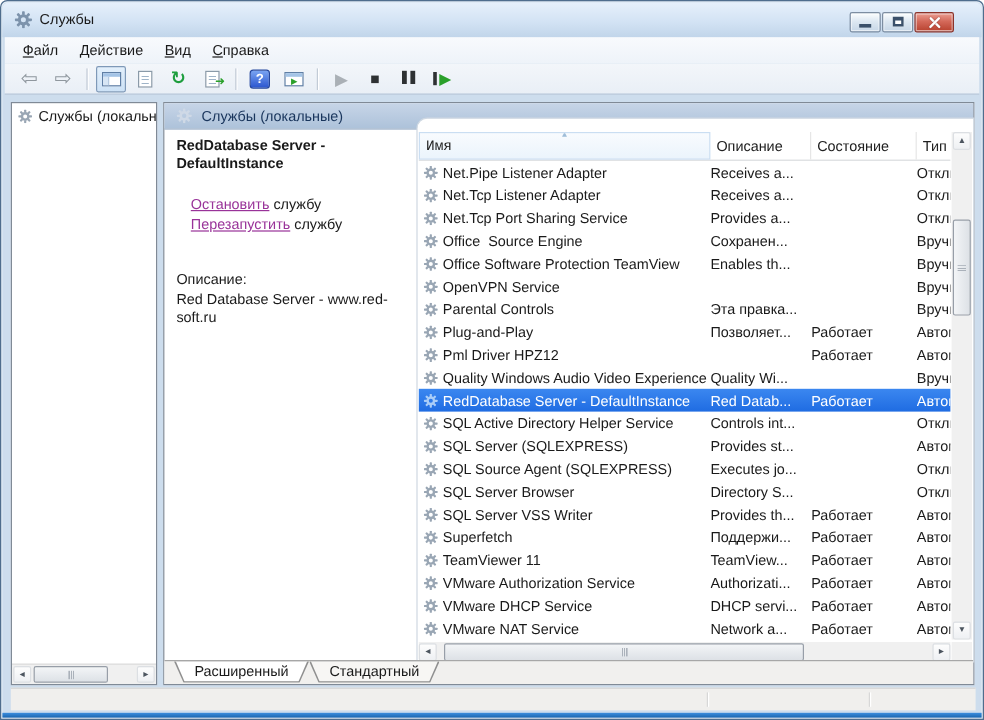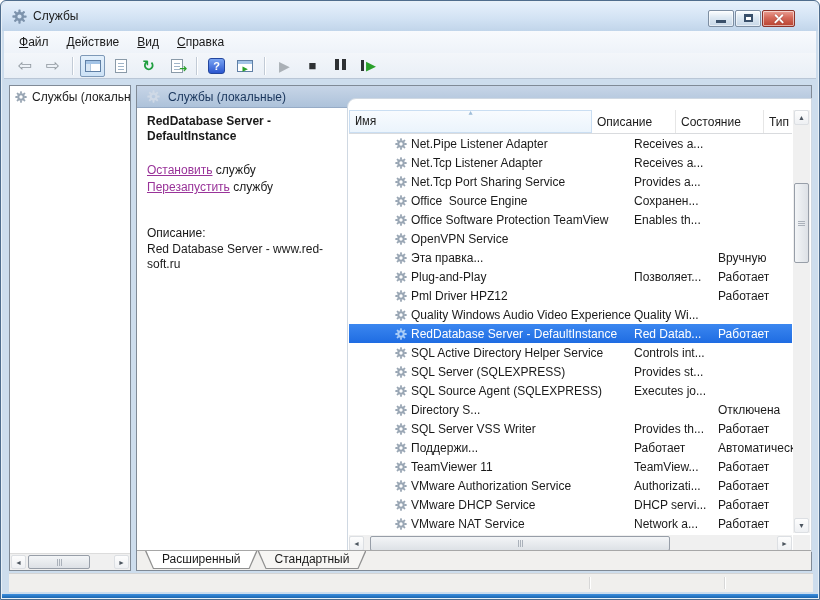--- a/index.html
+++ b/index.html
@@ -72,35 +72,35 @@
     background:linear-gradient(90deg,#f3f5f7,#dde1e6);display:flex;align-items:center;justify-content:center;}
   .sb-thumb.h{background:linear-gradient(#f3f5f7,#dde1e6);}
   .grip-v{width:7px;height:5px;background:repeating-linear-gradient(#aab1ba 0 1px,transparent 1px 2px);}
   .grip-h{width:5px;height:7px;background:repeating-linear-gradient(90deg,#aab1ba 0 1px,transparent 1px 2px);}
   .leftpanel .sb.h{left:0;right:0;bottom:0;height:17px;border-top:1px solid #dcdcdc;}
   
   .cheader{position:absolute;left:0;top:0;right:0;height:22px;display:flex;align-items:center;gap:8px;
     padding-left:10px;background:linear-gradient(#c7d5e7,#adc2da);border-bottom:1px solid #96abc6;color:#19355c;}
   .detail{position:absolute;left:10px;top:28px;width:192px;}
   .detail .svc-title{font-weight:bold;line-height:15px;}
-  .detail .links{position:absolute;top:48px;left:0;line-height:17px;white-space:nowrap;}
+  .detail .links{position:absolute;top:48px;left:12px;line-height:17px;white-space:nowrap;}
   .detail a{color:#993399;text-decoration:underline;cursor:pointer;}
   .detail .desc-label{position:absolute;top:112px;left:0;}
   .detail .desc-text{position:absolute;top:128px;left:0;width:182px;line-height:15px;word-break:break-all;}
   .list-page{position:absolute;left:210px;top:12px;width:465px;height:454px;background:#fff;
     border:1px solid #cfd8e2;border-radius:9px 0 0 0;}
   
   .colheader{position:absolute;left:1px;top:11px;right:19px;height:24px;display:grid;
     grid-template-columns:243px 84px 88px minmax(0,1fr);border-bottom:1px solid #d9dbde;}
   .colheader .hc{position:relative;display:flex;align-items:center;padding-left:5px;overflow:hidden;
     white-space:nowrap;border-right:1px solid #e6e6e6;color:#202020;}
   .colheader .hc.sorted{background:linear-gradient(#f8fbfe,#ebf4fc);border:1px solid #cadef2;font-family:Liberation Mono, monospace;}
   .sort-arrow{position:absolute;top:-2px;left:50%;transform:translateX(-50%);font-size:7px;color:#9fbdd8;}
   .rows{position:absolute;left:1px;top:35px;right:19px;}
-  .trow{height:19px;display:grid;grid-template-columns:20px 223px 84px 88px minmax(0,1fr);align-items:center;padding-left:42px;}
+  .trow{height:19px;display:grid;grid-template-columns:20px 223px 84px 88px minmax(0,1fr);align-items:center;}
   .trow .cell{overflow:hidden;white-space:pre;padding-right:2px;}
   .trow .iconcell{display:flex;align-items:center;justify-content:center;}
   .trow .gear{color:#99a6b4;}
   .trow.selected{background:linear-gradient(#3b87f0,#1f6ce2);color:#fff;}
   .trow.selected .gear{color:#a9cdf8;}
   .list-page .sb.v{right:1px;top:11px;width:17px;height:423px;}
   .list-page .sb.v .up{left:1px;right:1px;top:0;height:15px;}
   .list-page .sb.v .down{left:1px;right:1px;bottom:0;height:15px;}
   .list-page .sb.v .sb-thumb{left:1px;right:1px;top:73px;height:80px;}
   .list-page .sb.h{left:1px;right:19px;top:436px;height:17px;}
@@ -354,20 +354,21 @@
     <span class="cell"></span>
     <span class="cell"></span>
     <span class="cell">Вручную</span>
   </div>
             <div class="trow">
     <span class="iconcell">
                 <svg class="gear sm gear-ic">
                   <use href="#gear-sym"></use>
                 </svg>
               </span>
+    <span class="cell">Parental Controls</span>
     <span class="cell">Эта правка...</span>
     <span class="cell"></span>
     <span class="cell">Вручную</span>
   </div>
             <div class="trow">
     <span class="iconcell">
                 <svg class="gear sm gear-ic">
                   <use href="#gear-sym"></use>
                 </svg>
               </span>
@@ -441,20 +442,21 @@
     <span class="cell">Executes jo...</span>
     <span class="cell"></span>
     <span class="cell">Отключена</span>
   </div>
             <div class="trow">
     <span class="iconcell">
                 <svg class="gear sm gear-ic">
                   <use href="#gear-sym"></use>
                 </svg>
               </span>
+    <span class="cell">SQL Server Browser</span>
     <span class="cell">Directory S...</span>
     <span class="cell"></span>
     <span class="cell">Отключена</span>
   </div>
             <div class="trow">
     <span class="iconcell">
                 <svg class="gear sm gear-ic">
                   <use href="#gear-sym"></use>
                 </svg>
               </span>
@@ -462,20 +464,21 @@
     <span class="cell">Provides th...</span>
     <span class="cell">Работает</span>
     <span class="cell">Автоматически</span>
   </div>
             <div class="trow">
     <span class="iconcell">
                 <svg class="gear sm gear-ic">
                   <use href="#gear-sym"></use>
                 </svg>
               </span>
+    <span class="cell">Superfetch</span>
     <span class="cell">Поддержи...</span>
     <span class="cell">Работает</span>
     <span class="cell">Автоматически</span>
   </div>
             <div class="trow">
     <span class="iconcell">
                 <svg class="gear sm gear-ic">
                   <use href="#gear-sym"></use>
                 </svg>
               </span>

